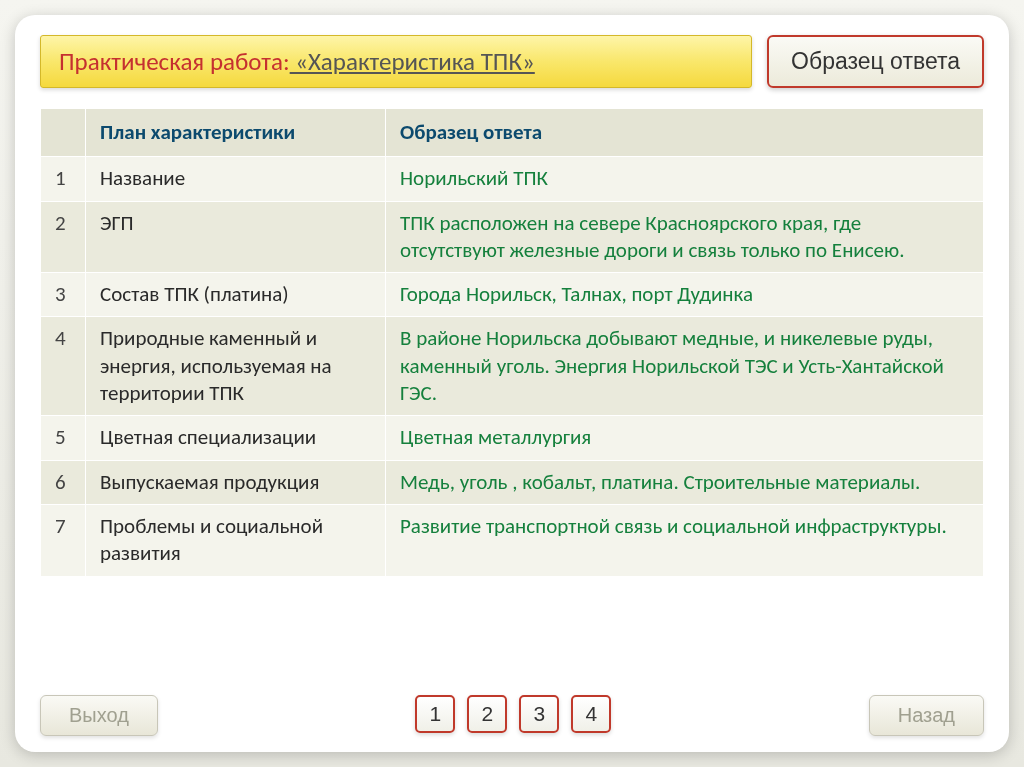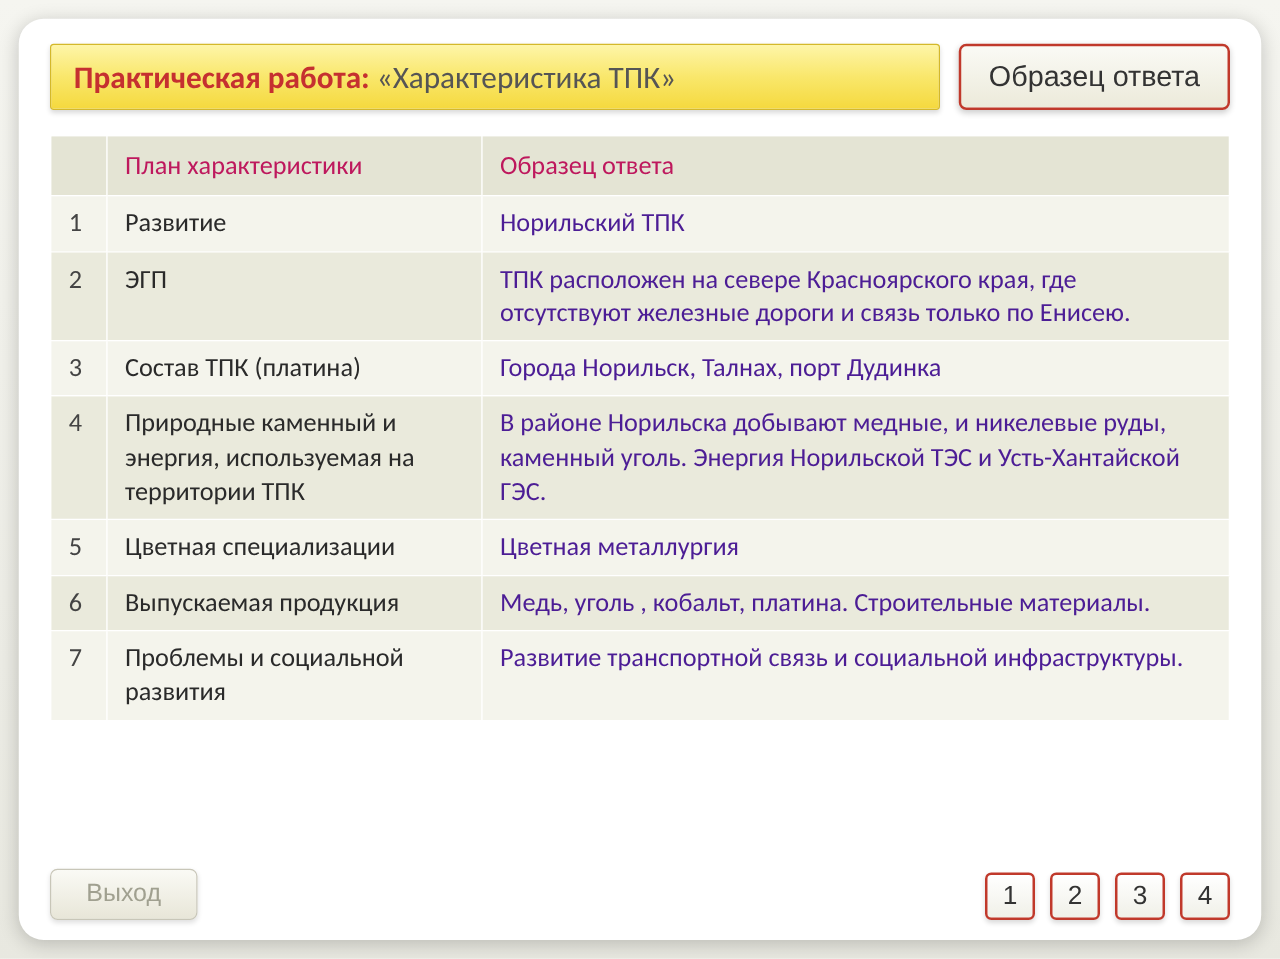--- a/index.html
+++ b/index.html
@@ -34,24 +34,25 @@
       flex: 1;
       background: linear-gradient(to bottom, #fef5a8 0%, #f9e76b 50%, #f5d93e 100%);
       border: 1px solid #d4b82a;
       border-radius: 3px;
       padding: 10px 18px;
       font-size: 25px;
       box-shadow: 0 2px 4px rgba(0,0,0,0.15);
     }
     .title-prefix {
       color: #c53030;
-      font-weight: bold;
+      font-weight: normal;
     }
     .title-suffix {
       color: #555;
+      text-decoration: underline;
     }
     .sample-button {
       background: linear-gradient(to bottom, #fafaf5 0%, #eceada 100%);
       border: 2px solid #c0392b;
       border-radius: 6px;
       padding: 10px 22px;
       font-size: 23px;
       color: #333;
       cursor: pointer;
       box-shadow: 0 2px 5px rgba(0,0,0,0.2);
@@ -66,48 +67,48 @@
     .content-table th,
     .content-table td {
       border: 1px solid #ffffff;
       padding: 8px 14px;
       text-align: left;
       vertical-align: top;
       line-height: 1.3;
     }
     .content-table thead th {
       background: #e4e4d4;
-      font-weight: normal;
-      color: #be185d;
+      font-weight: bold;
+      color: #0c4a6e;
       padding: 10px 14px;
     }
     .content-table tbody tr:nth-child(odd) td {
       background: #f4f4ec;
     }
     .content-table tbody tr:nth-child(even) td {
       background: #eaeadc;
     }
     .content-table td:first-child {
       width: 45px;
       color: #444;
     }
     .content-table td:nth-child(2) {
       width: 300px;
       color: #2a2a2a;
     }
     .content-table td:nth-child(3) {
-      color: #4c1d95;
+      color: #15803d;
     }
     .footer-row {
       position: absolute;
       bottom: 16px;
       left: 25px;
       right: 25px;
       display: flex;
-      align-items: flex-end;
+      align-items: flex-start;
       justify-content: space-between;
     }
     .nav-button {
       background: linear-gradient(to bottom, #fafaf5 0%, #e8e6d8 100%);
       border: 1px solid #c8c6b8;
       border-radius: 6px;
       padding: 8px 28px;
       font-size: 20px;
       color: #a0a090;
       cursor: pointer;
@@ -150,21 +151,21 @@
     <thead>
       <tr>
         <th></th>
         <th>План характеристики</th>
         <th>Образец ответа</th>
       </tr>
     </thead>
     <tbody>
       <tr>
         <td>1</td>
-        <td>Развитие</td>
+        <td>Название</td>
         <td>Норильский ТПК</td>
       </tr>
       <tr>
         <td>2</td>
         <td>ЭГП</td>
         <td>ТПК расположен на севере Красноярского края, где отсутствуют железные дороги и связь только по Енисею.</td>
       </tr>
       <tr>
         <td>3</td>
         <td>Состав ТПК (платина)</td>
@@ -204,15 +205,18 @@
       <button class="page-btn">
         <span>2</span>
       </button>
       <button class="page-btn">
         <span>3</span>
       </button>
       <button class="page-btn">
         <span>4</span>
       </button>
     </div>
+    <button class="nav-button">
+      <span>Назад</span>
+    </button>
   </div>
 
 </div>
 
 </body></html>

